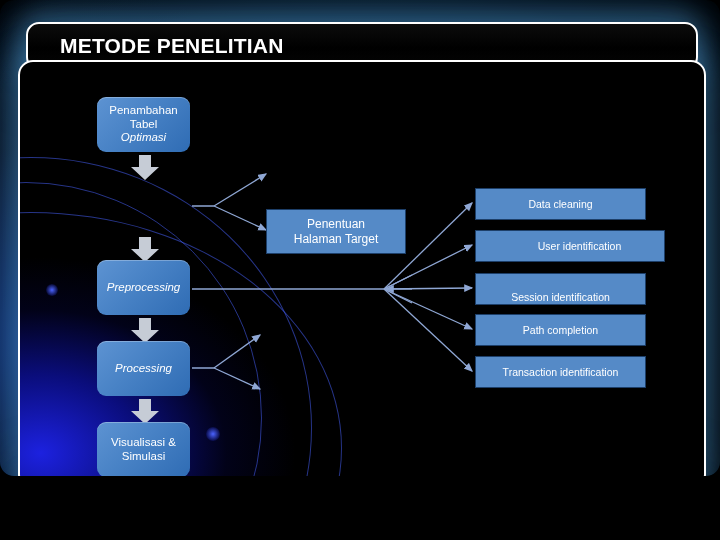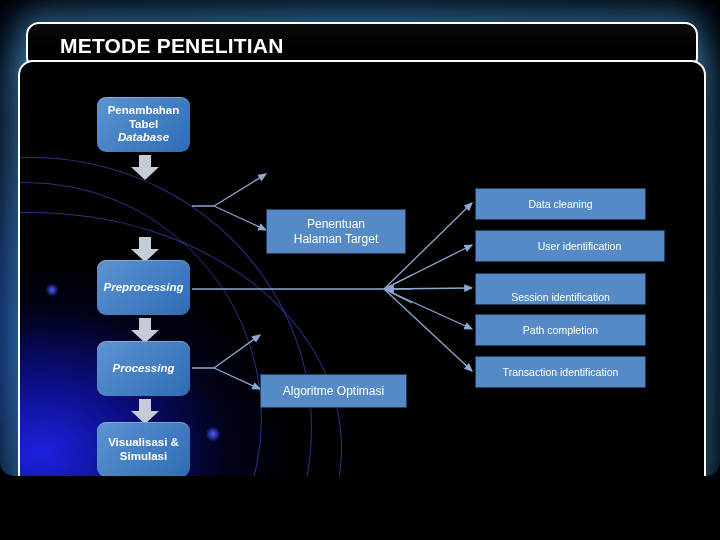--- a/index.html
+++ b/index.html
@@ -58,21 +58,20 @@
   }
   
   .rbox{
     position:absolute;
     border-radius:9px;
     background:linear-gradient(135deg,#5d93d2 0%,#4983c6 42%,#2f6cb4 100%);
     box-shadow:inset 0 1px 0 rgba(255,255,255,.28);
     display:flex;align-items:center;justify-content:center;
     text-align:center;color:#ffffff;line-height:1.18;
     font-size:11.5px;
-    font-weight:bold;
   }
   .fbox{
     position:absolute;
     background:#558ac7;
     border:1px solid #1d3f69;
     display:flex;align-items:center;justify-content:center;
     text-align:center;color:#ffffff;line-height:1.2;
     font-size:12px;
   }
   .fbox.small{font-size:10.5px;}
@@ -131,21 +130,21 @@
         <path d="M172,306 L194,306"></path>
         <path d="M194,306 L240,273" marker-end="url(#ah)"></path>
         <path d="M194,306 L240,327" marker-end="url(#ah)"></path>
       </g>
     </svg>
 
     <div class="rbox" style="left:77px;top:35px;width:93px;height:55px;">
       <span>
         <span>Penambahan</span><br>
         <span>Tabel</span><br>
-        <span class="ital">Database</span>
+        <span class="ital">Optimasi</span>
       </span>
     </div>
     <div class="arrow" style="left:125px;top:93px;width:0;height:0;">
       <svg width="30" height="26" viewBox="0 0 30 26" style="position:absolute;left:-15px;top:0;">
         <polygon points="9,0 21,0 21,12 29,12 15,25 1,12 9,12" fill="#c6ccd6"></polygon>
       </svg>
     </div>
 
     <div class="arrow" style="left:125px;top:175px;width:0;height:0;">
       <svg width="30" height="26" viewBox="0 0 30 26" style="position:absolute;left:-15px;top:0;">
@@ -180,23 +179,20 @@
 
 
     <div class="fbox" style="left:246px;top:147px;width:138px;height:43px;">
       <span>
         <span>Penentuan</span><br>
         <span>Halaman Target</span>
       </span>
     </div>
 
 
-    <div class="fbox" style="left:240px;top:312px;width:145px;height:32px;">
-      <span>Algoritme Optimasi</span>
-    </div>
 
     <div class="fbox small" style="left:455px;top:126px;width:169px;height:30px;">
       <span>Data cleaning</span>
     </div>
     <div class="fbox small" style="left:455px;top:168px;width:169px;height:30px;padding-left:19px;">
       <span>User identification</span>
     </div>
     <div class="fbox small" style="left:455px;top:211px;width:169px;height:30px;align-items:flex-end;">
       <span>Session identification</span>
     </div>

